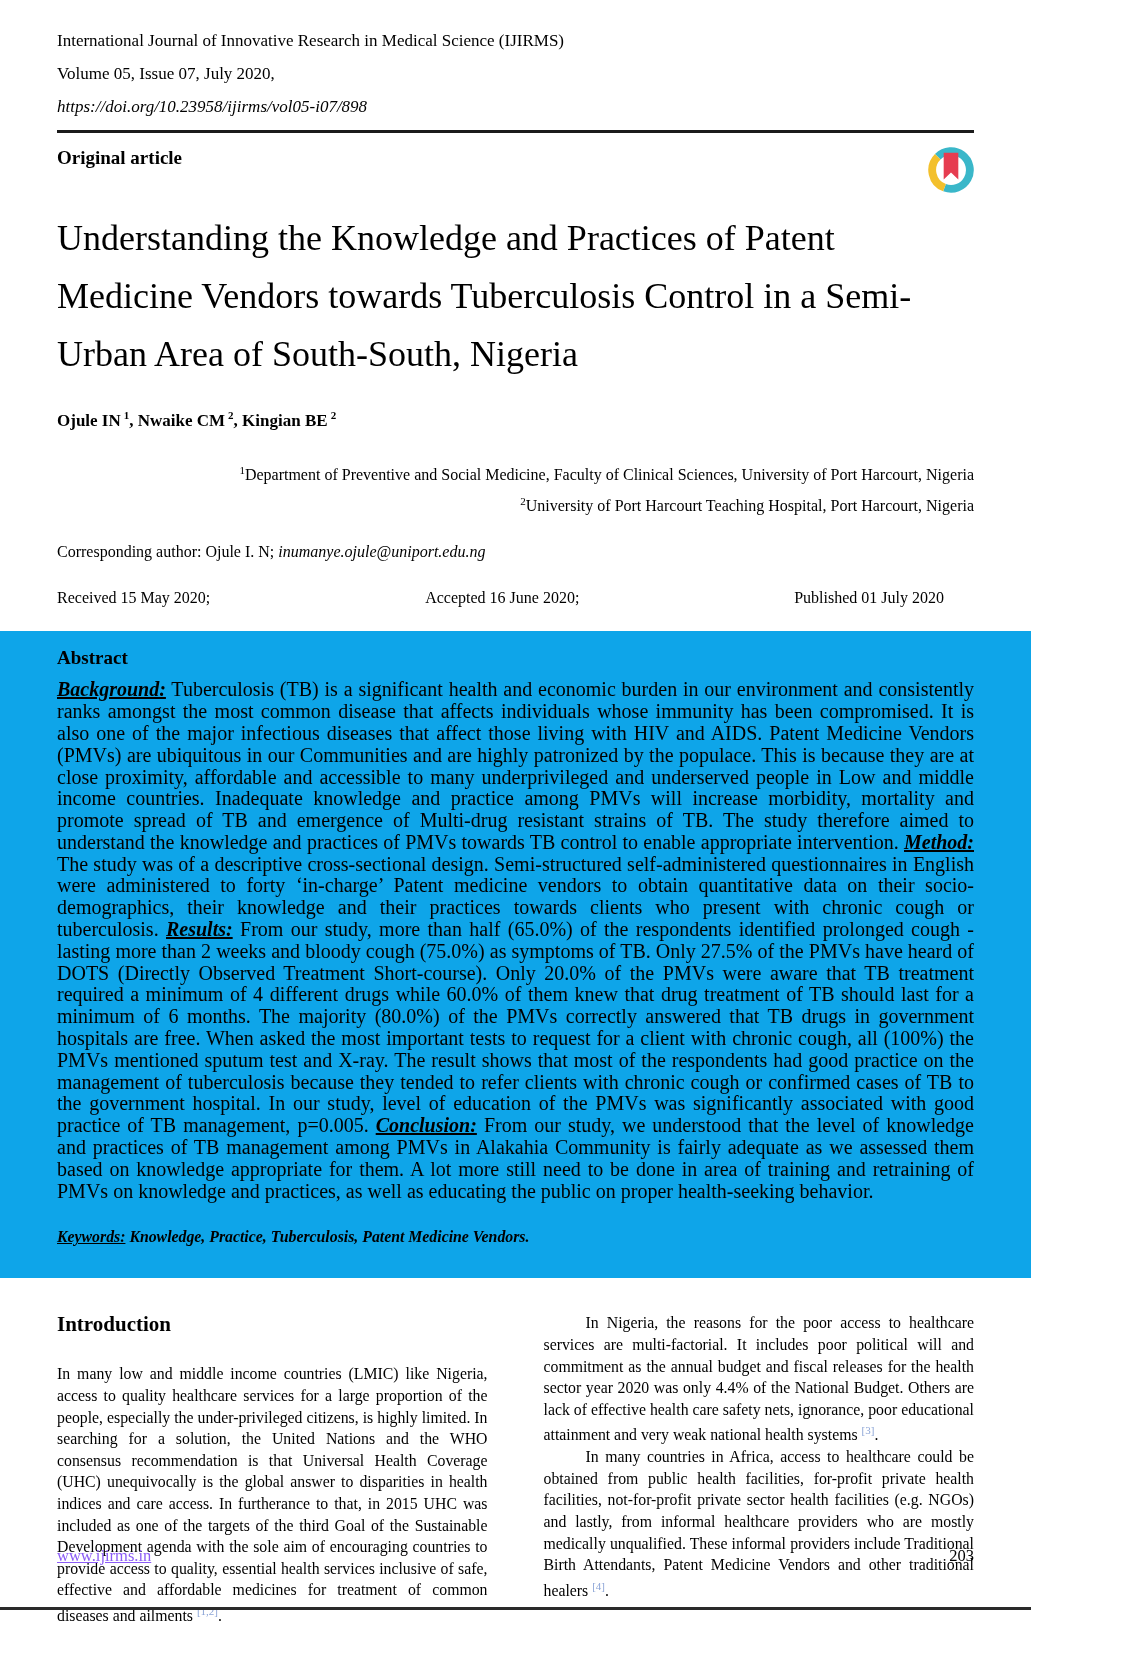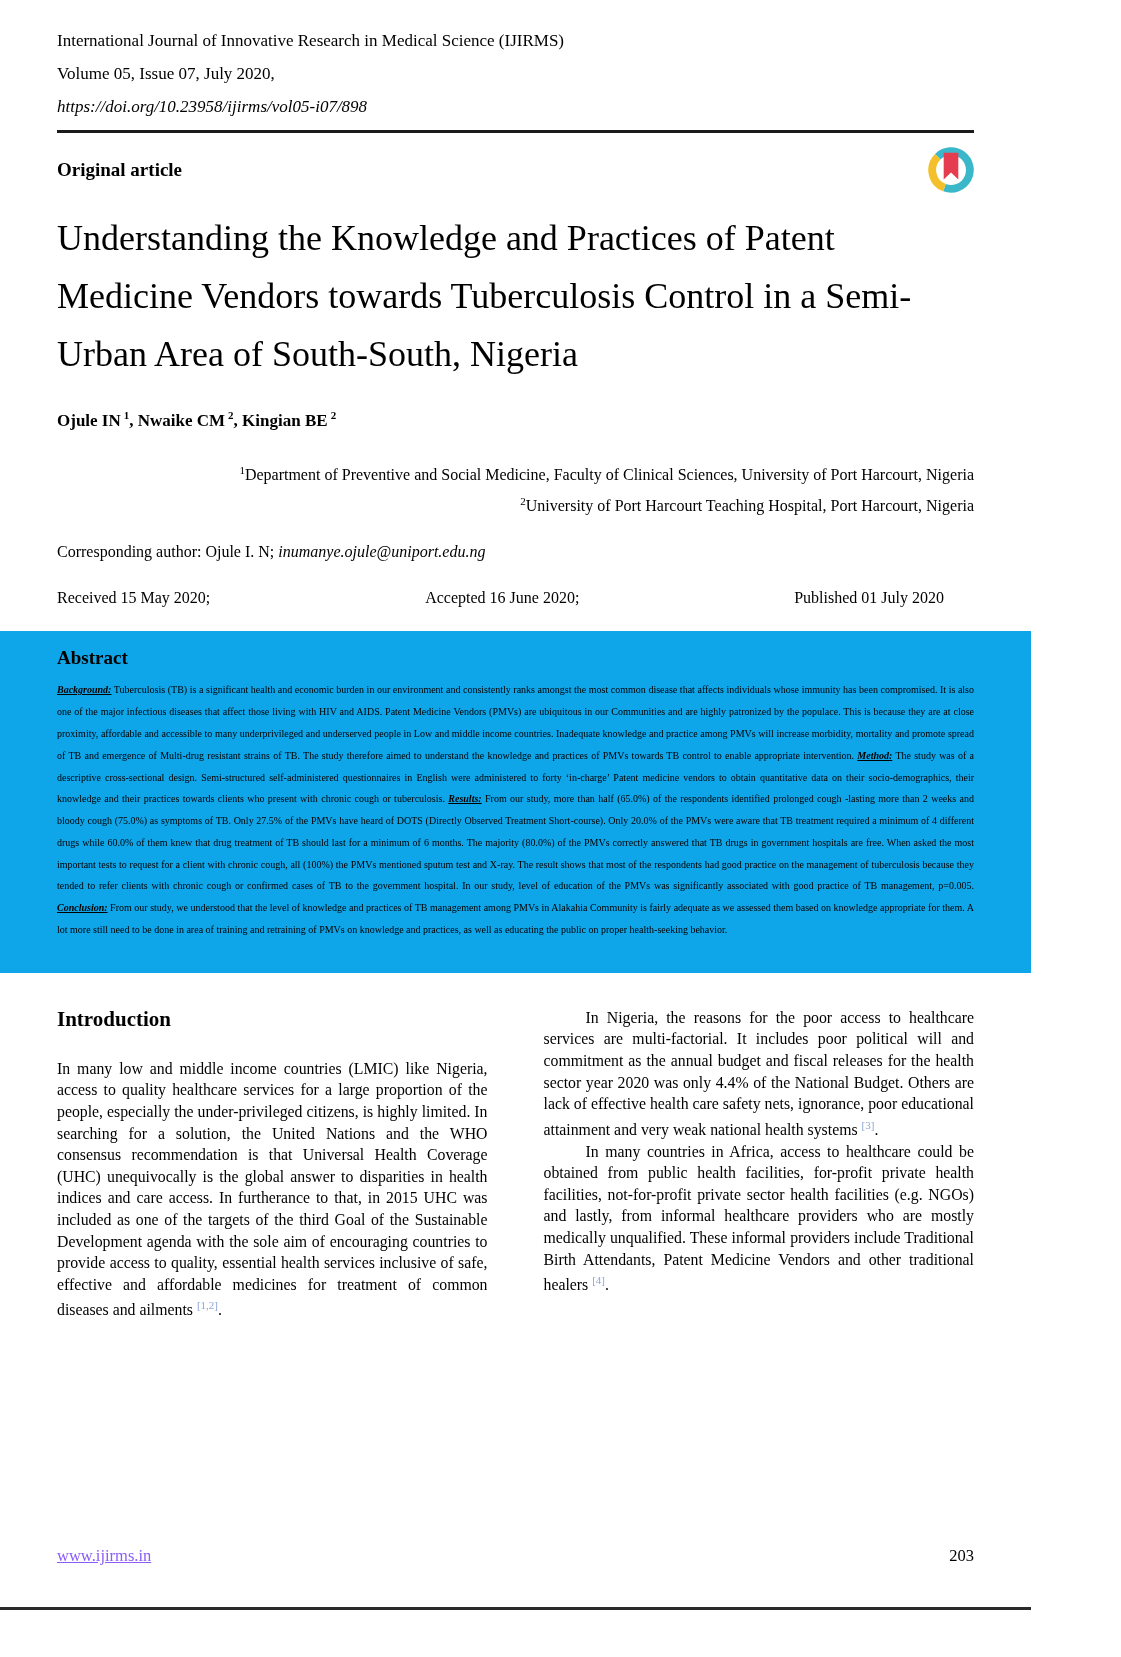--- a/index.html
+++ b/index.html
@@ -11,36 +11,36 @@
     font-family:"Liberation Serif","DejaVu Serif",serif;
     color:#000;
     overflow:hidden;
     box-sizing:border-box;
   }
   
   .masthead{margin:24px 57px 0;font-size:17px;line-height:33px;}
   .masthead .doi{font-style:italic;}
   .rule{border:none;border-top:3px solid #1b1b1b;margin:7px 57px 0;}
   
-  .type-row{margin:14px 57px 0;display:flex;align-items:center;justify-content:space-between;}
+  .type-row{margin:14px 57px 0;display:flex;align-items:flex-start;justify-content:space-between;}
   .article-type{font-weight:bold;font-size:19px;}
   .logo{width:46px;height:46px;display:inline-block;}
   
   .title{margin:16px 57px 0;max-width:952px;font-size:36px;line-height:58px;font-weight:normal;}
   .authors{margin:26px 57px 0;font-size:17px;font-weight:bold;}
   .authors sup{font-size:11px;margin-left:3px;}
   .affils{margin:26px 57px 0;font-size:16px;line-height:27px;text-align:right;}
   .affils sup{font-size:11px;}
   .corresp{margin:24px 57px 0;font-size:16px;}
   .corresp .email{font-style:italic;}
   .dates{margin:28px 57px 0;display:flex;justify-content:space-between;font-size:16px;padding-right:30px;}
   
   .abstract-band{background:#0ea5e9;margin-top:24px;padding:16px 57px 32px;}
   .abstract-band h2{margin:0 0 10px;font-size:19px;}
-  .abstract-band p.body{margin:0;font-size:10px;line-height:21.8px;text-align:justify;}
+  .abstract-band p.body{margin:0;font-size:20px;line-height:21.8px;text-align:justify;}
   .lbl{font-weight:bold;font-style:italic;text-decoration:underline;}
   .keywords{margin:26px 0 0;font-size:15.8px;}
   .kw-label{font-weight:bold;font-style:italic;text-decoration:underline;}
   .kw-text{font-weight:bold;font-style:italic;}
   
   .intro{margin:34px 57px 0;display:flex;gap:56px;}
   .col{flex:1;min-width:0;}
   .intro h2{margin:0 0 26px;font-size:21px;}
   .intro p{margin:0;font-size:15.8px;line-height:21.6px;text-align:justify;}
   .indent{text-indent:42px;}
@@ -91,20 +91,21 @@
 
   <div class="dates">
     <span>Received 15 May 2020;</span>
     <span>Accepted 16 June 2020;</span>
     <span>Published 01 July 2020</span>
   </div>
 
   <section class="abstract-band">
     <h2>Abstract</h2>
     <p class="body"><span class="lbl">Background:</span><span> Tuberculosis (TB) is a significant health and economic burden in our environment and consistently ranks amongst the most common disease that affects individuals whose immunity has been compromised. It is also one of the major infectious diseases that affect those living with HIV and AIDS. Patent Medicine Vendors (PMVs) are ubiquitous in our Communities and are highly patronized by the populace. This is because they are at close proximity, affordable and accessible to many underprivileged and underserved people in Low and middle income countries. Inadequate knowledge and practice among PMVs will increase morbidity, mortality and promote spread of TB and emergence of Multi-drug resistant strains of TB. The study therefore aimed to understand the knowledge and practices of PMVs towards TB control to enable appropriate intervention. </span><span class="lbl">Method:</span><span> The study was of a descriptive cross-sectional design. Semi-structured self-administered questionnaires in English were administered to forty ‘in-charge’ Patent medicine vendors to obtain quantitative data on their socio-demographics, their knowledge and their practices towards clients who present with chronic cough or tuberculosis. </span><span class="lbl">Results:</span><span> From our study, more than half (65.0%) of the respondents identified prolonged cough -lasting more than 2 weeks and bloody cough (75.0%) as symptoms of TB. Only 27.5% of the PMVs have heard of DOTS (Directly Observed Treatment Short-course). Only 20.0% of the PMVs were aware that TB treatment required a minimum of 4 different drugs while 60.0% of them knew that drug treatment of TB should last for a minimum of 6 months. The majority (80.0%) of the PMVs correctly answered that TB drugs in government hospitals are free. When asked the most important tests to request for a client with chronic cough, all (100%) the PMVs mentioned sputum test and X-ray. The result shows that most of the respondents had good practice on the management of tuberculosis because they tended to refer clients with chronic cough or confirmed cases of TB to the government hospital. In our study, level of education of the PMVs was significantly associated with good practice of TB management, p=0.005. </span><span class="lbl">Conclusion:</span><span> From our study, we understood that the level of knowledge and practices of TB management among PMVs in Alakahia Community is fairly adequate as we assessed them based on knowledge appropriate for them. A lot more still need to be done in area of training and retraining of PMVs on knowledge and practices, as well as educating the public on proper health-seeking behavior.</span></p>
+    <p class="keywords"><span class="kw-label">Keywords:</span><span class="kw-text"> Knowledge, Practice, Tuberculosis, Patent Medicine Vendors.</span></p>
   </section>
 
   <section class="intro">
     <div class="col">
       <h2>Introduction</h2>
       <p><span>In many low and middle income countries (LMIC) like Nigeria, access to quality healthcare services for a large proportion of the people, especially the under-privileged citizens, is highly limited. In searching for a solution, the United Nations and the WHO consensus recommendation is that Universal Health Coverage (UHC) unequivocally is the global answer to disparities in health indices and care access. In furtherance to that, in 2015 UHC was included as one of the targets of the third Goal of the Sustainable Development agenda with the sole aim of encouraging countries to provide access to quality, essential health services inclusive of safe, effective and affordable medicines for treatment of common diseases and ailments </span><sup class="ref">[1,2]</sup><span>.</span></p>
     </div>
     <div class="col">
       <p class="indent"><span>In Nigeria, the reasons for the poor access to healthcare services are multi-factorial. It includes poor political will and commitment as the annual budget and fiscal releases for the health sector year 2020 was only 4.4% of the National Budget. Others are lack of effective health care safety nets, ignorance, poor educational attainment and very weak national health systems </span><sup class="ref">[3]</sup><span>.</span></p>
       <p class="indent"><span>In many countries in Africa, access to healthcare could be obtained from public health facilities, for-profit private health facilities, not-for-profit private sector health facilities (e.g. NGOs) and lastly, from informal healthcare providers who are mostly medically unqualified. These informal providers include Traditional Birth Attendants, Patent Medicine Vendors and other traditional healers </span><sup class="ref">[4]</sup><span>.</span></p>

